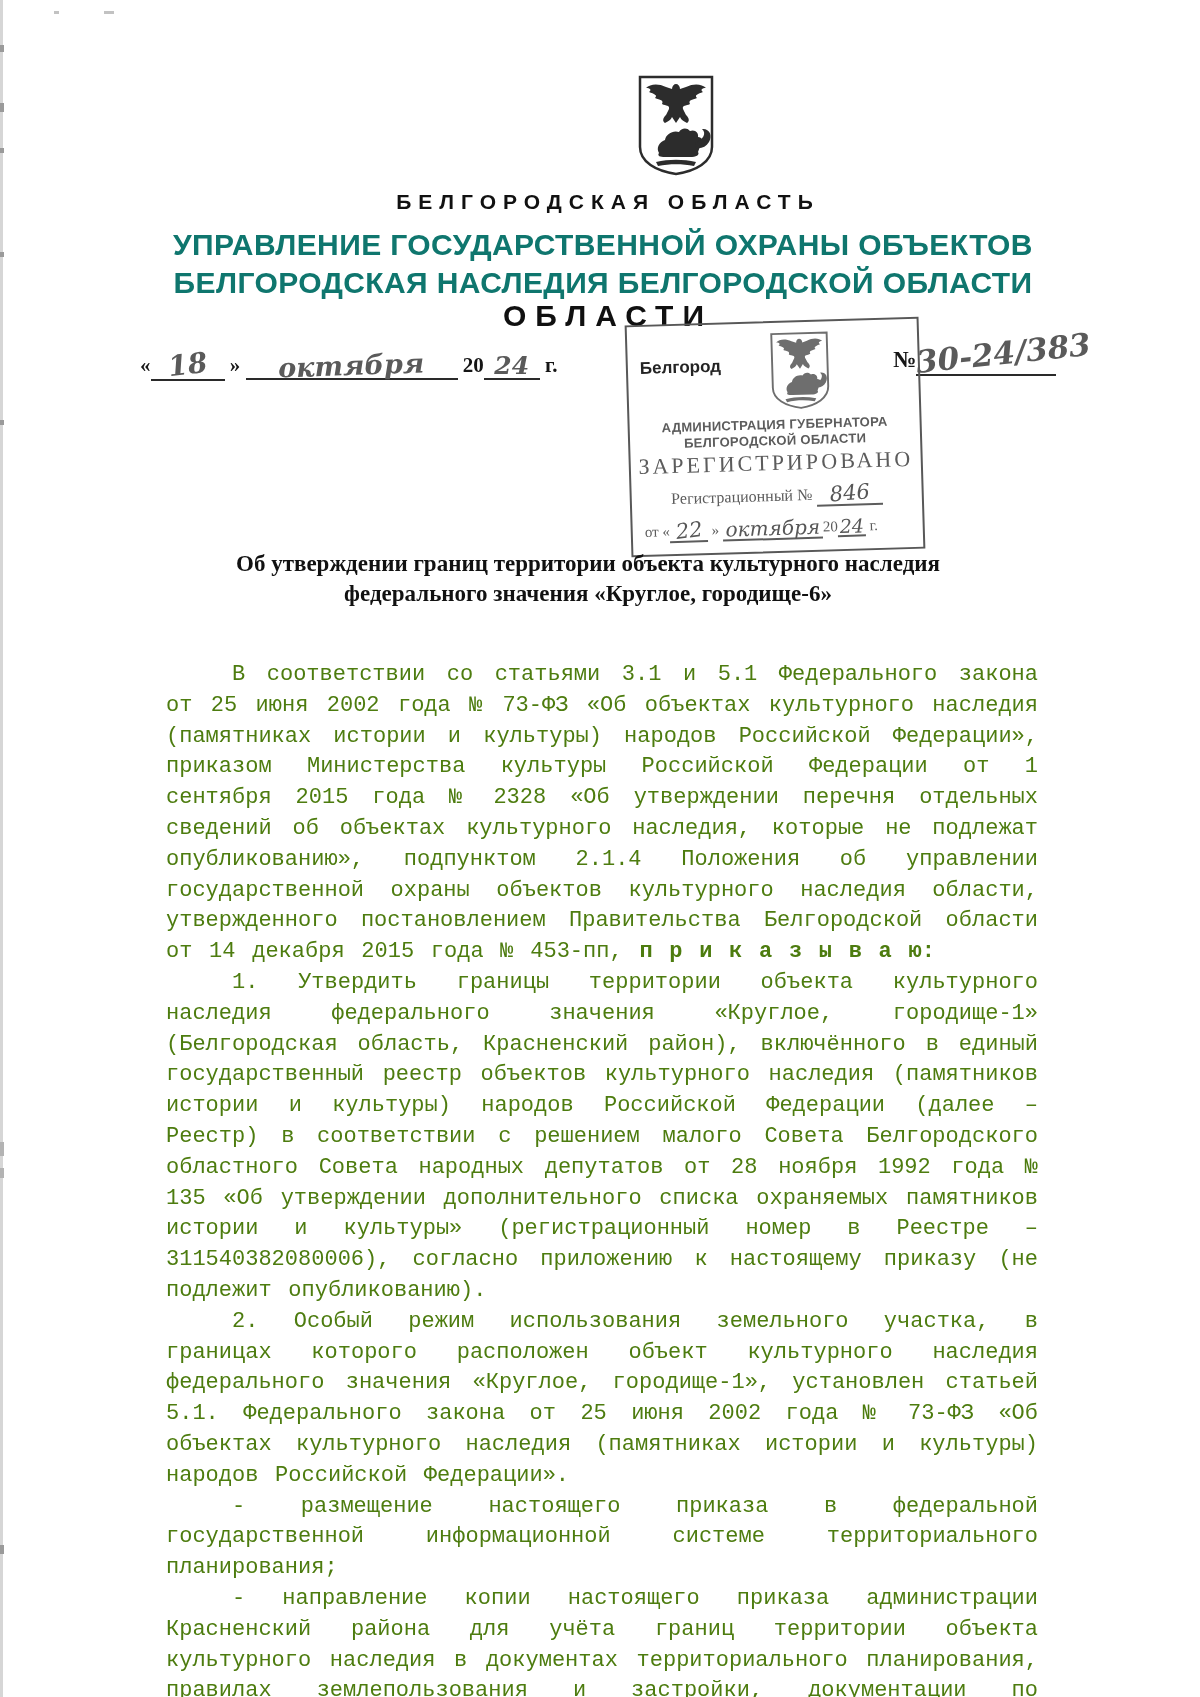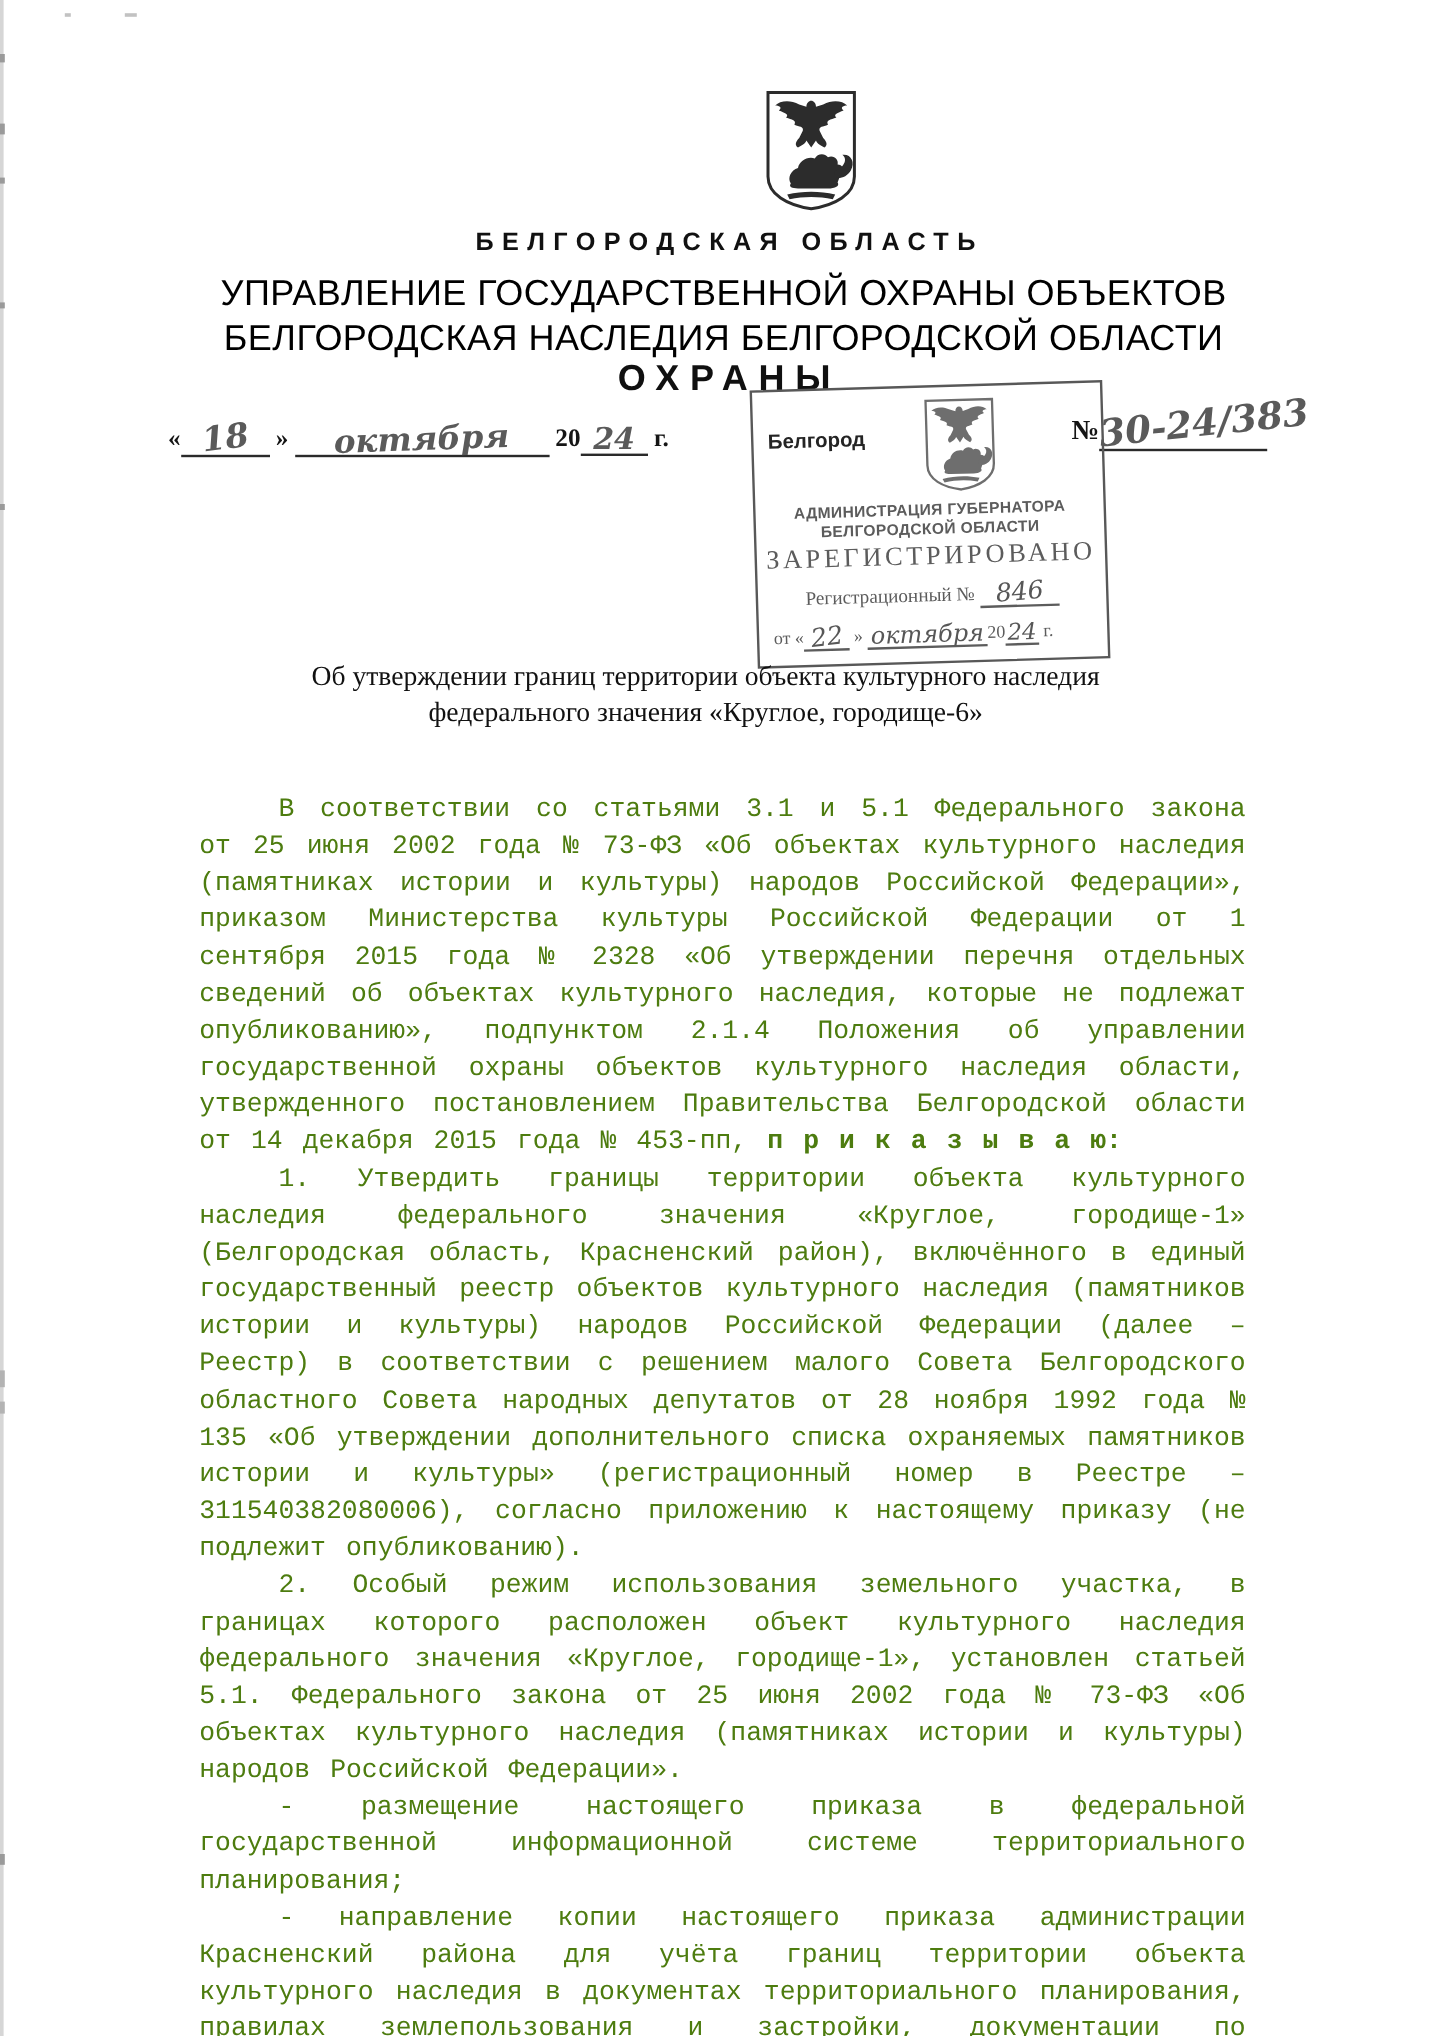--- a/index.html
+++ b/index.html
@@ -17,21 +17,21 @@
   .mark2 { position:absolute; left:104px; top:11px; width:10px; height:3px; background:#c2c2c2; }
 
   
   .emblem-main { position:absolute; left:635px; top:72px; width:82px; height:106px; color:#2c2c2c; }
   .stamp-crest { position:absolute; left:140px; top:8px; width:64px; height:80px; color:#6e6e6e; }
 
   
   .region   { position:absolute; left:40px; right:0; top:190px; text-align:center;
               font-weight:bold; font-size:21px; letter-spacing:7px; color:#111; white-space:nowrap; }
   .dept     { position:absolute; left:30px; right:0; top:226px; text-align:center;
-              font-weight:normal; font-size:30px; line-height:38px; letter-spacing:0.4px; color:#000000; }
+              font-weight:bold; font-size:30px; line-height:38px; letter-spacing:0.4px; color:#0f766e; }
   .doctype  { position:absolute; left:40px; right:0; top:299px; text-align:center;
               font-weight:bold; font-size:30px; letter-spacing:9px; color:#101010; }
 
   
   .dateline { position:absolute; left:140px; top:346px; font-family:"Liberation Serif",serif;
               font-size:21px; font-weight:bold; color:#151515; white-space:nowrap; }
   .numline  { position:absolute; left:893px; top:338px; font-family:"Liberation Serif",serif;
               font-size:23px; font-weight:bold; color:#151515; white-space:nowrap; }
   .u { display:inline-block; border-bottom:2px solid #2a2a2a; text-align:center; }
   .u-day{width:74px} .u-month{width:212px} .u-year{width:56px}
@@ -57,21 +57,21 @@
   .stamp .u { border-bottom:2px solid #5c5c5c; }
   .u-reg{width:66px} .u-sday{width:38px} .u-smonth{width:100px} .u-syear{width:28px}
   .hand-stamp { color:#575757; }
   .hand-reg   { font-size:21px; transform:translateY(1px) rotate(-3deg); }
   .hand-sday  { font-size:21px; transform:translateY(2px) rotate(-5deg); }
   .hand-smonth{ font-size:20px; transform:translateY(2px); }
   .hand-syear { font-size:19px; transform:translateY(2px); }
 
   
   .title { position:absolute; left:60px; right:60px; top:549px; text-align:center;
-           font-family:"Liberation Serif",serif; font-weight:normal; font-size:23px;
+           font-family:"Liberation Serif",serif; font-weight:bold; font-size:23px;
            line-height:30px; color:#111; }
 
   
   .bodytext { position:absolute; left:166px; top:660px; width:872px;
               font-family:Liberation Mono, monospace; font-size:22px; line-height:30.8px;
               text-align:justify; color:#4d7c0f; word-spacing:3.5px; }
   .bodytext p { margin:0; text-indent:66px; }
   .resolution { font-weight:bold; }
 </style>
 </head>
@@ -107,21 +107,21 @@
     <use href="#belgorod-crest"></use>
   </svg>
 
   <div class="region">БЕЛГОРОДСКАЯ ОБЛАСТЬ</div>
 
   <div class="dept">
     <div>УПРАВЛЕНИЕ ГОСУДАРСТВЕННОЙ ОХРАНЫ ОБЪЕКТОВ</div>
     <div>БЕЛГОРОДСКАЯ НАСЛЕДИЯ БЕЛГОРОДСКОЙ ОБЛАСТИ</div>
   </div>
 
-  <div class="doctype">ОХРАНЫ</div>
+  <div class="doctype">ОБЛАСТИ</div>
 
   <div class="dateline">
     <span>«</span><span class="u u-day"><span class="hand hand-day">18</span></span>
     <span>»</span>
     <span class="u u-month"><span class="hand hand-month">октября</span></span>
     <span>20</span><span class="u u-year"><span class="hand hand-year">24</span></span>
     <span>г.</span>
   </div>
 
   <div class="numline">

